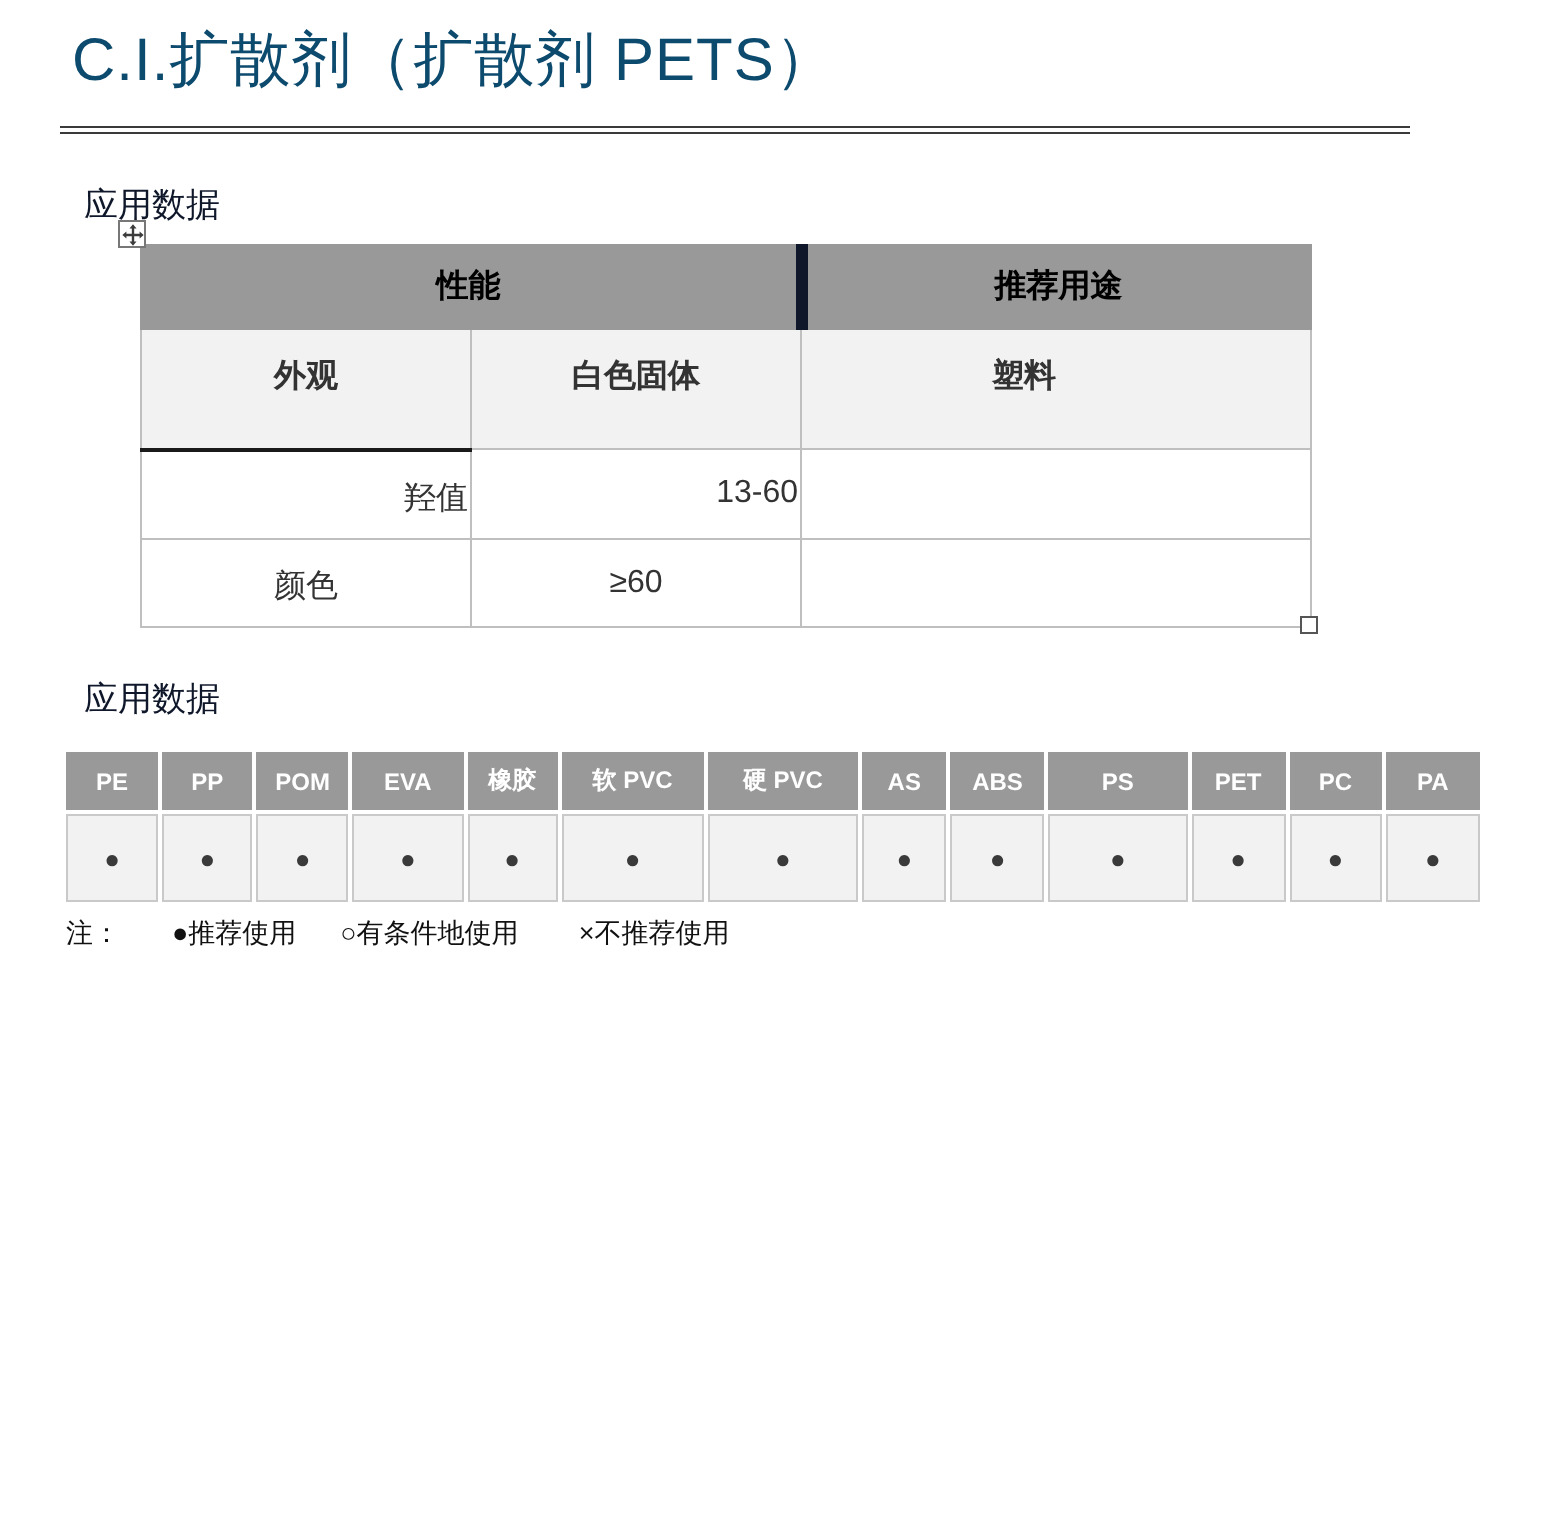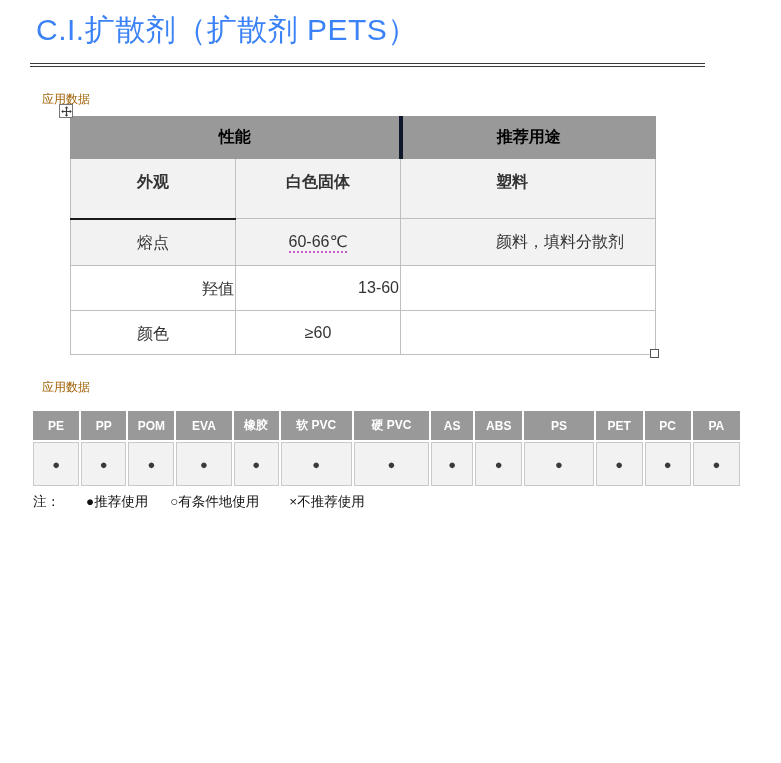--- a/index.html
+++ b/index.html
@@ -9,43 +9,43 @@
     background:#ffffff;
     font-family:"Liberation Sans","DejaVu Sans",sans-serif;
     color:#1f1f1f;
     overflow:hidden;
   }
   
   .title{
     margin:10px 0 0 36px;
     font-size:30px;
     font-weight:400;
-    color:#3b82f6;
+    color:#0c4a6e;
     letter-spacing:0.5px;
   }
   .title-rule{
     margin:12px 0 0 30px;
     width:675px;height:2px;
     border-top:1px solid #3a3a3a;
     border-bottom:1px solid #3a3a3a;
   }
   
   .intro{
     margin:9px 38px 0 38px;
     width:648px;
     font-size:20px;
     line-height:35px;
     text-indent:2em;
     color:#1a1a1a;
   }
   
   .section-label{
     margin:24px 0 0 42px;
-    font-size:12px;
-    color:#a16207;
+    font-size:17px;
+    color:#0f172a;
   }
   .section-label.second{margin-top:24px;}
   
   .t1wrap{
     position:relative;
     margin:8px 0 0 70px;
     width:585px;
   }
   table.props{
     border-collapse:collapse;
@@ -59,21 +59,21 @@
     box-sizing:border-box;
   }
   table.props thead th{
     background:#999999;
     color:#000000;
     font-weight:700;
     height:42px;
     text-align:center;
     border:1px solid #999999;
   }
-  table.props thead th.sep{border-left:4px solid #0f172a;}
+  table.props thead th.sep{border-left:6px solid #0f172a;}
   table.props td{
     vertical-align:top;
     padding-top:13px;
     text-align:center;
   }
   table.props td.c3{
     text-align:left;
     padding-left:95px;
   }
   tr.light td{background:#f2f2f2;}
@@ -165,25 +165,20 @@
         <tr>
           <th colspan="2">性能</th>
           <th class="sep">推荐用途</th>
         </tr>
       </thead>
       <tbody>
         <tr class="light h60">
           <td class="c1 b-dark">外观</td>
           <td class="c2">白色固体</td>
           <td class="c3">塑料</td>
-        </tr>
-        <tr class="light h47">
-          <td class="c1">熔点</td>
-          <td class="c2"><span class="spell">60-66℃</span></td>
-          <td class="c3">颜料，填料分散剂</td>
         </tr>
         <tr class="plain h45">
           <td class="c1">羟值</td>
           <td class="c2">13-60</td>
           <td class="c3"></td>
         </tr>
         <tr class="plain h44">
           <td class="c1">颜色</td>
           <td class="c2">≥60</td>
           <td class="c3"></td>

